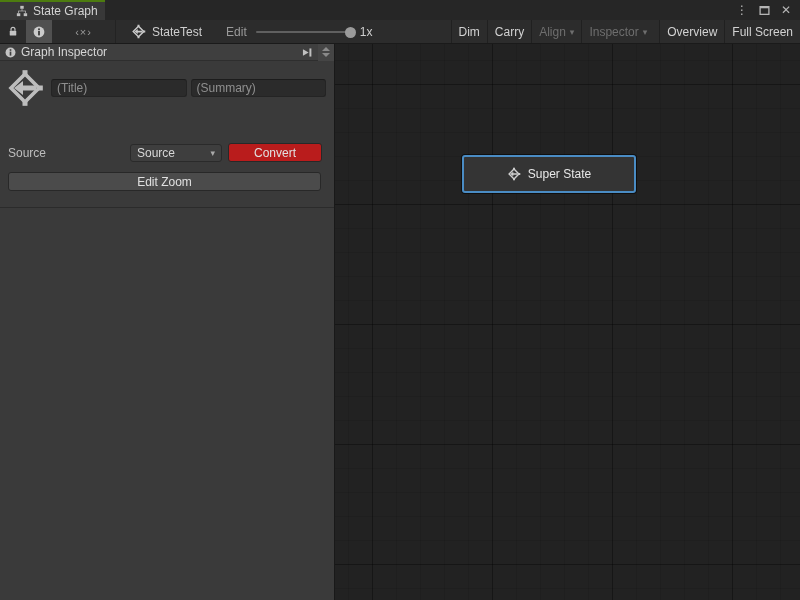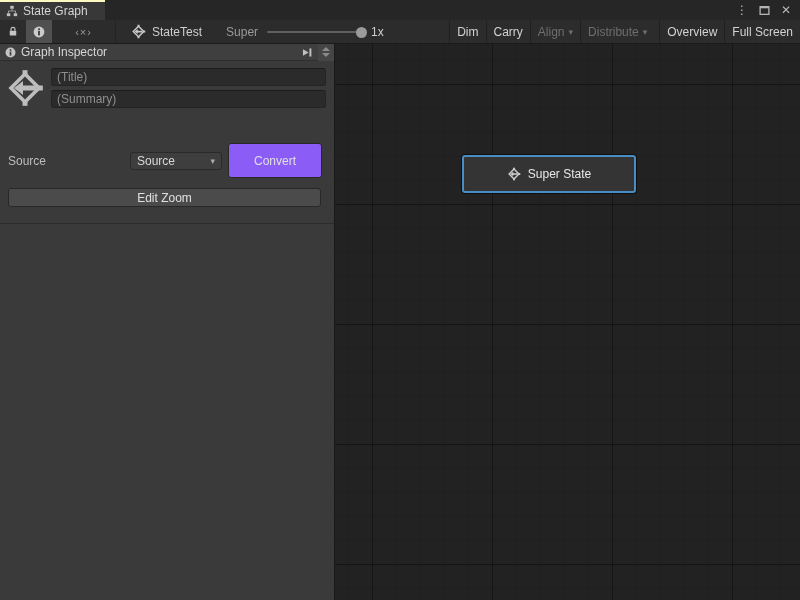--- a/index.html
+++ b/index.html
@@ -7,22 +7,22 @@
   body {
     font-family:"Liberation Sans","DejaVu Sans",sans-serif;
     font-size:12px; color:#d0d0d0; background:#262626;
     -webkit-font-smoothing:antialiased;
   }
   .window { width:800px; height:600px; display:flex; flex-direction:column; background:#262626; }
 
   
   .tabbar { height:20px; background:#262626; display:flex; align-items:stretch; flex:0 0 auto; }
   .tab {
-    width:105px; background:#383838; border-top:2px solid #fef9c3;
-    display:flex; align-items:center; padding-left:6px; gap:5px; color:#d4d4d4;
+    width:105px; background:#383838; border-top:2px solid #4d7c0f;
+    display:flex; align-items:center; padding-left:16px; gap:5px; color:#d4d4d4;
   }
   .tab-label { font-size:12px; white-space:nowrap; }
   .tabbar-spacer { flex:1; }
   .win-controls { display:flex; align-items:center; gap:11px; padding-right:9px; color:#b6b6b6; }
   .win-glyph { font-size:12px; line-height:1; cursor:default; }
 
   
   .toolbar {
     height:24px; background:#2c2c2c; border-bottom:1px solid #1a1a1a;
     display:flex; align-items:stretch; flex:0 0 auto; color:#c8c8c8;
@@ -57,37 +57,37 @@
   }
   .insp-title { margin-left:5px; color:#d6d6d6; }
   .insp-header-spacer { flex:1; }
   .dock-btn { display:flex; align-items:center; padding:0 4px; }
   .scrollwidget { width:16px; height:17px; background:#454545; display:flex; flex-direction:column; align-items:center; justify-content:center; gap:2px; }
   .tri-up { width:0; height:0; border-left:4px solid transparent; border-right:4px solid transparent; border-bottom:4px solid #8a8a8a; }
   .tri-down { width:0; height:0; border-left:4px solid transparent; border-right:4px solid transparent; border-top:4px solid #8a8a8a; }
 
   .insp-fields { display:flex; align-items:center; padding:7px 8px 4px 5px; gap:6px; }
   .graph-big-icon { color:#bdbdbd; flex:0 0 auto; }
-  .fields-col { flex:1; display:flex; flex-direction:column; gap:4px; }
+  .fields-col { flex:1; display:flex; flex-direction:row; gap:4px; }
   .ufield {
     height:18px; width:100%; background:#2b2b2b; border:1px solid #242424; border-top-color:#1c1c1c;
     border-radius:3px; color:#bdbdbd; font-family:inherit; font-size:12px; padding:0 5px; outline:none;
   }
   .ufield::placeholder { color:#8f8f8f; opacity:1; }
 
   .source-row { display:flex; align-items:center; margin-top:31px; padding-left:8px; }
   .source-label { width:122px; color:#bdbdbd; }
   .dropdown {
     width:92px; height:18px; background:#3e3e3e; border:1px solid #2a2a2a; border-radius:3px;
     display:flex; align-items:center; padding:0 6px; color:#d8d8d8; cursor:default;
   }
   .dropdown-value { flex:1; }
   .dropdown .caret { font-size:9px; color:#aaaaaa; }
   .btn {
-    height:35px; background:#8b5cf6; border:1px solid #282828; border-radius:3px;
+    height:19px; background:#b91c1c; border:1px solid #282828; border-radius:3px;
     color:#e0e0e0; display:flex; align-items:center; justify-content:center; cursor:default;
   }
   .convert-btn { width:94px; margin-left:6px; }
   .editgraph-btn { margin:10px 13px 0 8px; height:19px; background:#4b4b4b; font-size:12px; }
   .insp-divider { border-top:1px solid #2b2b2b; margin-top:16px; }
   .insp-body { flex:1; }
 
   
   .canvas {
     flex:1; position:relative; background-color:#222222;
@@ -171,41 +171,41 @@
           <rect x="10.4" y="1.2" width="3.2" height="3.2"></rect>
           <rect x="19.6" y="10.4" width="3.2" height="3.2"></rect>
           <rect x="10.4" y="19.6" width="3.2" height="3.2"></rect>
           <path d="M5.6 12l5.2-4v2.6h7.6v2.8h-7.6V16Z"></path>
         </svg>
       </span>
       <span>StateTest</span>
     </div>
 
     <div class="tb-zoom">
-      <span class="tb-zoom-label">Super</span>
+      <span class="tb-zoom-label">Edit</span>
       <span class="slider">
         <span class="slider-knob"></span>
       </span>
       <span class="tb-zoom-value">1x</span>
     </div>
 
     <div class="tb-spacer"></div>
 
     <div class="tb-action">
       <span>Dim</span>
     </div>
     <div class="tb-action">
       <span>Carry</span>
     </div>
     <div class="tb-action disabled">
       <span>Align</span>
       <span class="caret">▾</span>
     </div>
     <div class="tb-action disabled">
-      <span>Distribute</span>
+      <span>Inspector</span>
       <span class="caret">▾</span>
     </div>
     <div class="tb-action grp">
       <span>Overview</span>
     </div>
     <div class="tb-action">
       <span>Full Screen</span>
     </div>
   </div>
 

